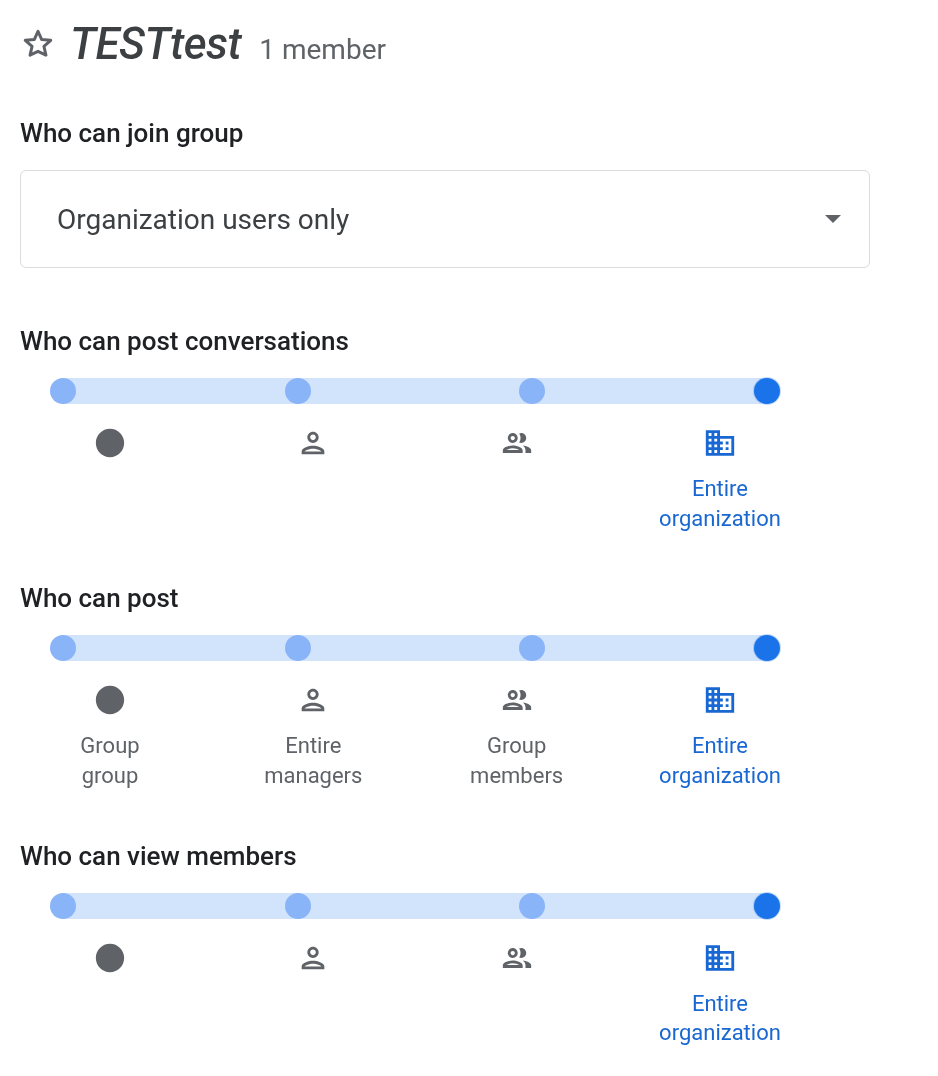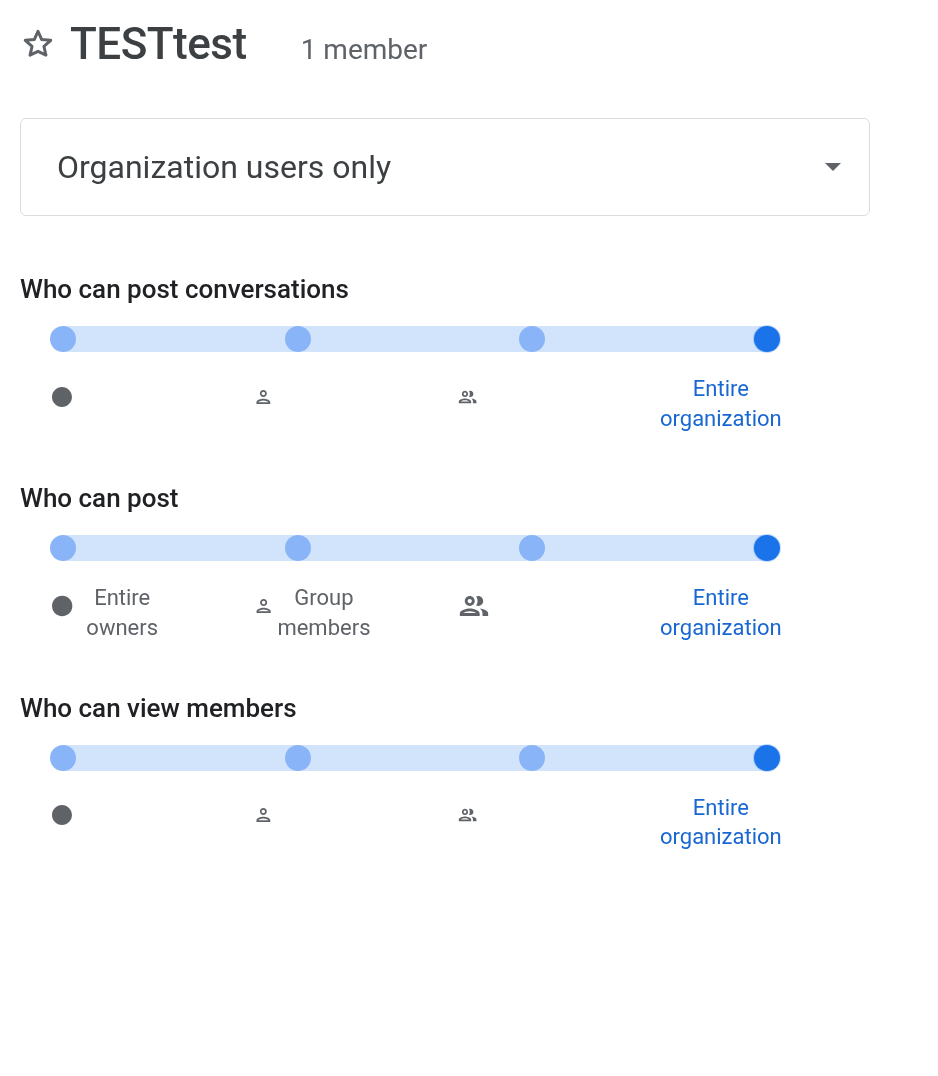--- a/index.html
+++ b/index.html
@@ -29,43 +29,43 @@
     cursor: pointer;
     color: #5f6368;
     margin-right: -4px;
   }
   .star-btn svg { width: 36px; height: 36px; }
   .title {
     font-size: 44px;
     font-weight: 500;
     letter-spacing: -0.5px;
     color: #3c4043;
+    font-style: italic;
   }
   .member-count {
     font-size: 28px;
     color: #5f6368;
     font-weight: 400;
-    margin-left: 36px;
   }
   .section-heading {
     font-size: 26px;
     font-weight: 500;
     color: #202124;
     margin: 0 0 22px 0;
   }
   .select {
     width: 850px;
     border: 1px solid #dadce0;
     border-radius: 6px;
     height: 98px;
     display: flex;
     align-items: center;
     justify-content: space-between;
     padding: 0 28px 0 36px;
-    font-size: 32px;
+    font-size: 28px;
     color: #3c4043;
     cursor: pointer;
     margin-bottom: 58px;
   }
   .select .caret {
     width: 0; height: 0;
     border-left: 8px solid transparent;
     border-right: 8px solid transparent;
     border-top: 8px solid #5f6368;
   }
@@ -107,21 +107,21 @@
     box-shadow: 0 0 0 1px rgba(26,115,232,.25);
   }
   .labels {
     margin-top: 22px;
     display: flex;
     justify-content: space-between;
   }
   .label-col {
     width: 120px;
     display: flex;
-    flex-direction: row;
+    flex-direction: column;
     align-items: center;
     text-align: center;
     color: #5f6368;
     font-size: 22px;
     line-height: 1.35;
   }
   .label-col.selected { color: #1967d2; }
   .label-col svg { width: 34px; height: 34px; margin-bottom: 14px; }
   .label-col.selected svg { fill: #1967d2; }
   .label-col svg { fill: #5f6368; }
@@ -152,20 +152,21 @@
   <div class="header">
     <button class="star-btn" aria-label="star">
       <svg viewBox="0 0 24 24" fill="none" stroke="#5f6368" stroke-width="2" stroke-linejoin="round">
         <path d="M12 3.5l2.47 5.53 6.03.52-4.57 3.97 1.37 5.9L12 16.9l-5.3 2.52 1.37-5.9L3.5 9.55l6.03-.52L12 3.5z"></path>
       </svg>
     </button>
     <span class="title">TESTtest</span>
     <span class="member-count">1 member</span>
   </div>
 
+  <h2 class="section-heading">Who can join group</h2>
   <div class="select">
     <span>Organization users only</span>
     <span class="caret"></span>
   </div>
 
   <div class="setting-block">
     <h2 class="section-heading">Who can post conversations</h2>
     <div class="slider-wrap">
       <div class="slider-track">
         <div class="track-bg"></div>
@@ -215,32 +216,33 @@
           <div class="stop"></div>
           <div class="stop"></div>
           <div class="stop selected"></div>
         </div>
       </div>
       <div class="labels">
         <div class="label-col">
           <svg viewBox="0 0 24 24">
               <use href="#ic-owner"></use>
             </svg>
-          <span class="label-text">Entire owners</span>
+          <span class="label-text">Group group</span>
         </div>
         <div class="label-col">
           <svg viewBox="0 0 24 24">
               <use href="#ic-manager"></use>
             </svg>
+          <span class="label-text">Entire managers</span>
+        </div>
+        <div class="label-col">
+          <svg viewBox="0 0 24 24">
+              <use href="#ic-member"></use>
+            </svg>
           <span class="label-text">Group members</span>
-        </div>
-        <div class="label-col">
-          <svg viewBox="0 0 24 24">
-              <use href="#ic-member"></use>
-            </svg>
         </div>
         <div class="label-col selected">
           <svg viewBox="0 0 24 24">
               <use href="#ic-org"></use>
             </svg>
           <span class="label-text">Entire organization</span>
         </div>
       </div>
     </div>
   </div>

